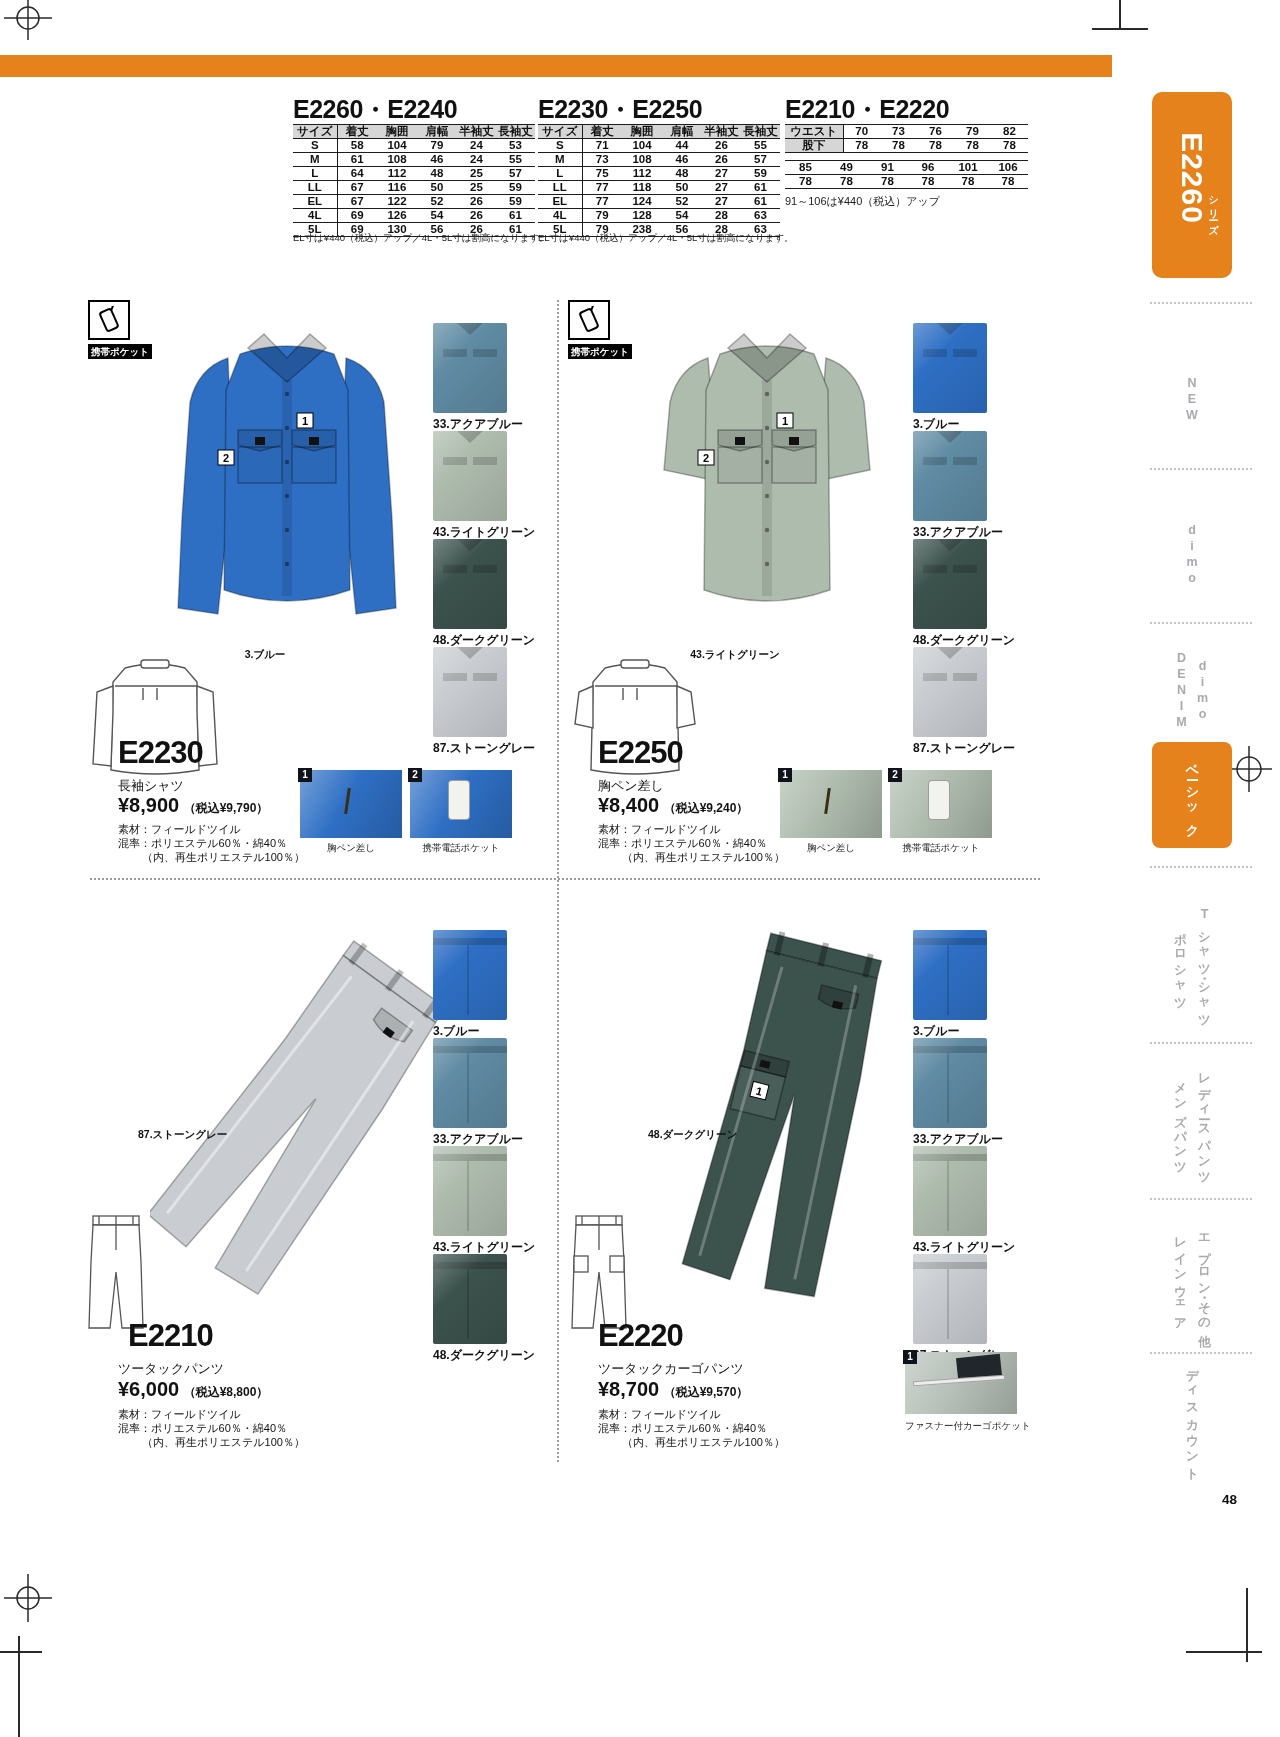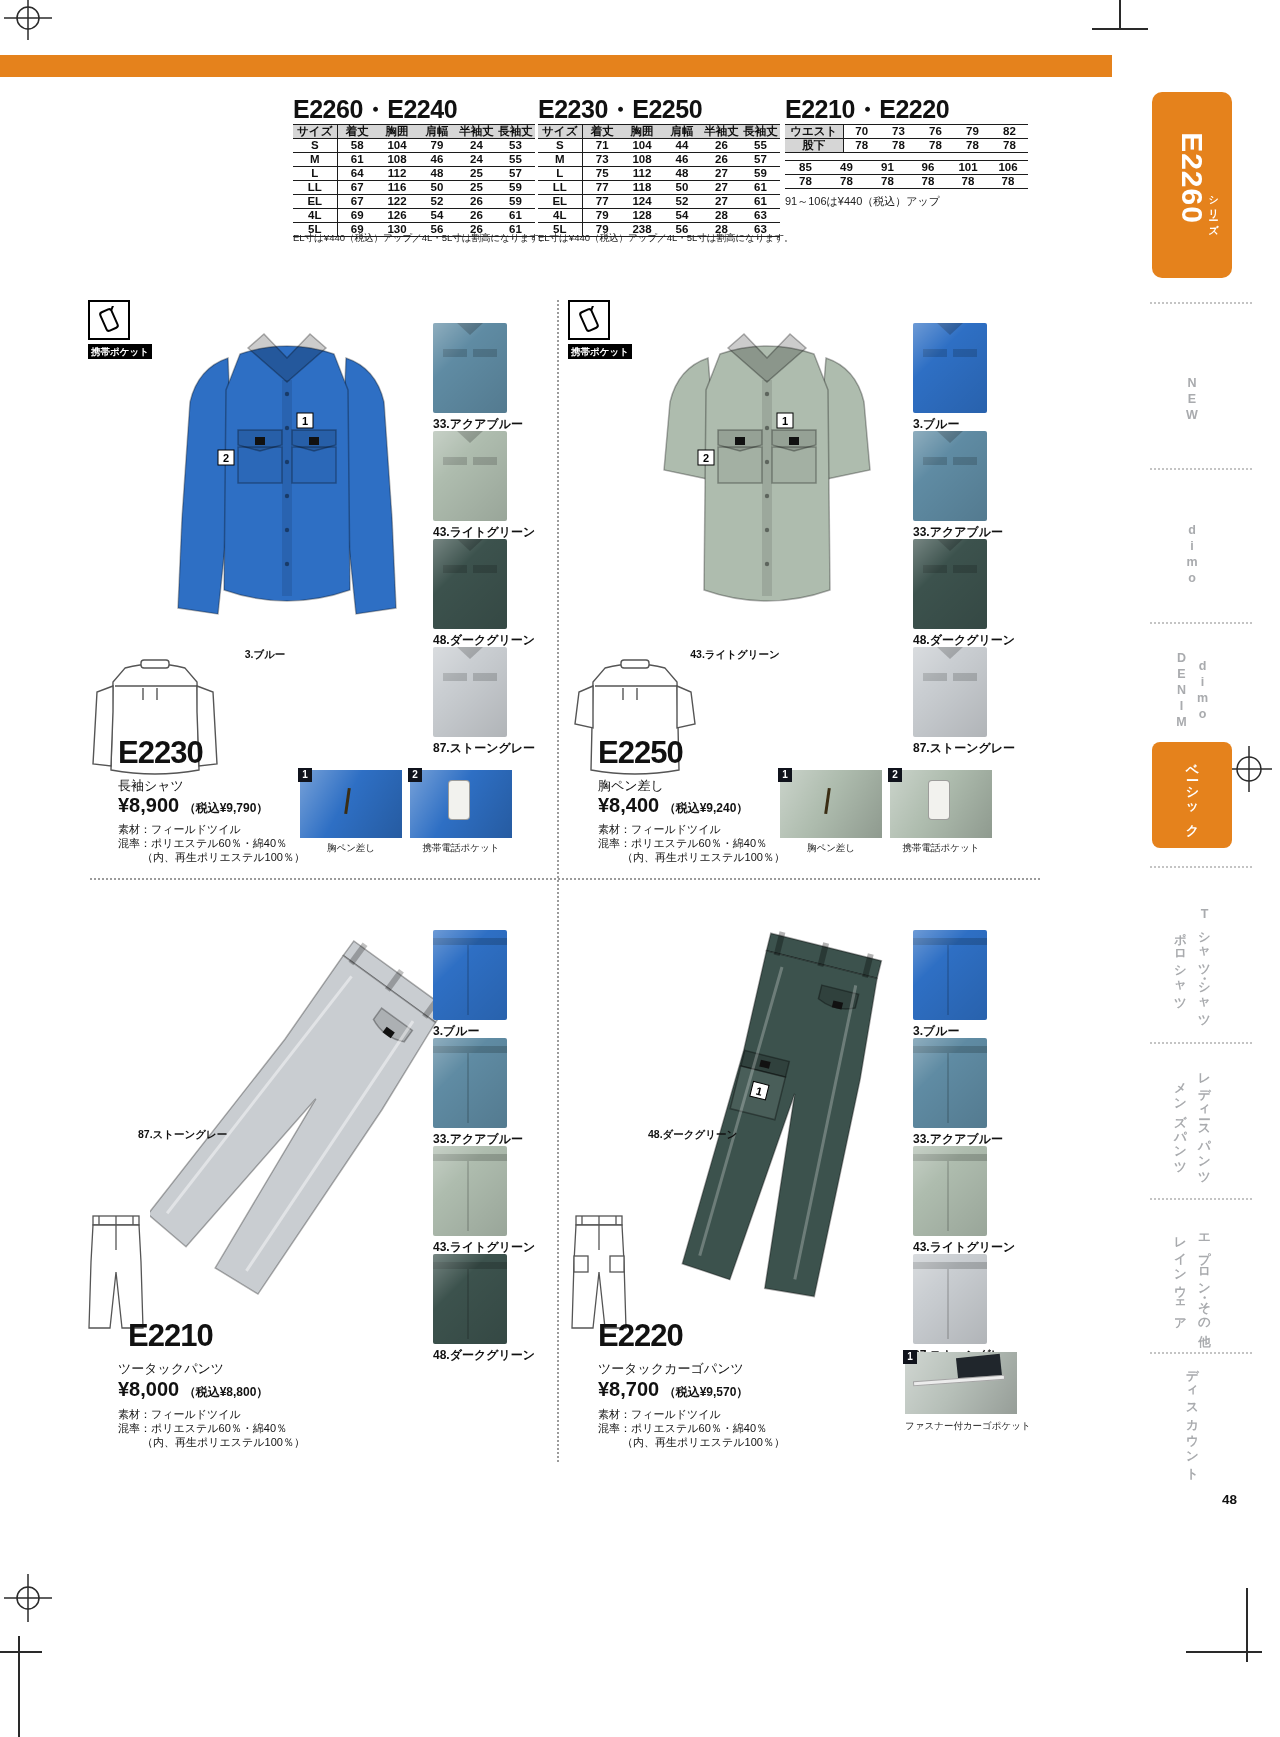--- a/index.html
+++ b/index.html
@@ -598,21 +598,21 @@
       <line x1="31" y1="15" x2="31" y2="40"></line>
       <line x1="14" y1="6" x2="14" y2="15"></line>
         <line x1="31" y1="6" x2="31" y2="15"></line>
         <line x1="48" y1="6" x2="48" y2="15"></line>
     </g>
   </svg>
 
   <div class="abs p-code" style="left:128px;top:1318px">E2210</div>
   <div class="abs p-name" style="left:118px;top:1355px">ツータックパンツ</div>
   <div class="abs" style="left:118px;top:1378px">
-    <span class="p-price">¥8,000</span>
+    <span class="p-price">¥6,000</span>
     <span class="p-tax">（税込¥8,800）</span>
   </div>
   <div class="abs p-mat" style="left:118px;top:1407px">素材：フィールドツイル</div>
   <div class="abs p-mat" style="left:118px;top:1421px">混率：ポリエステル60％・綿40％</div>
   <div class="abs p-mat" style="left:142px;top:1435px">（内、再生ポリエステル100％）</div>
 
   <div class="abs" style="left:433px;top:930px">
     <div class="swatch" style="background-color: rgb(46, 111, 196);">
         <div class="sw-waist"></div>
         <div class="sw-seam"></div>

